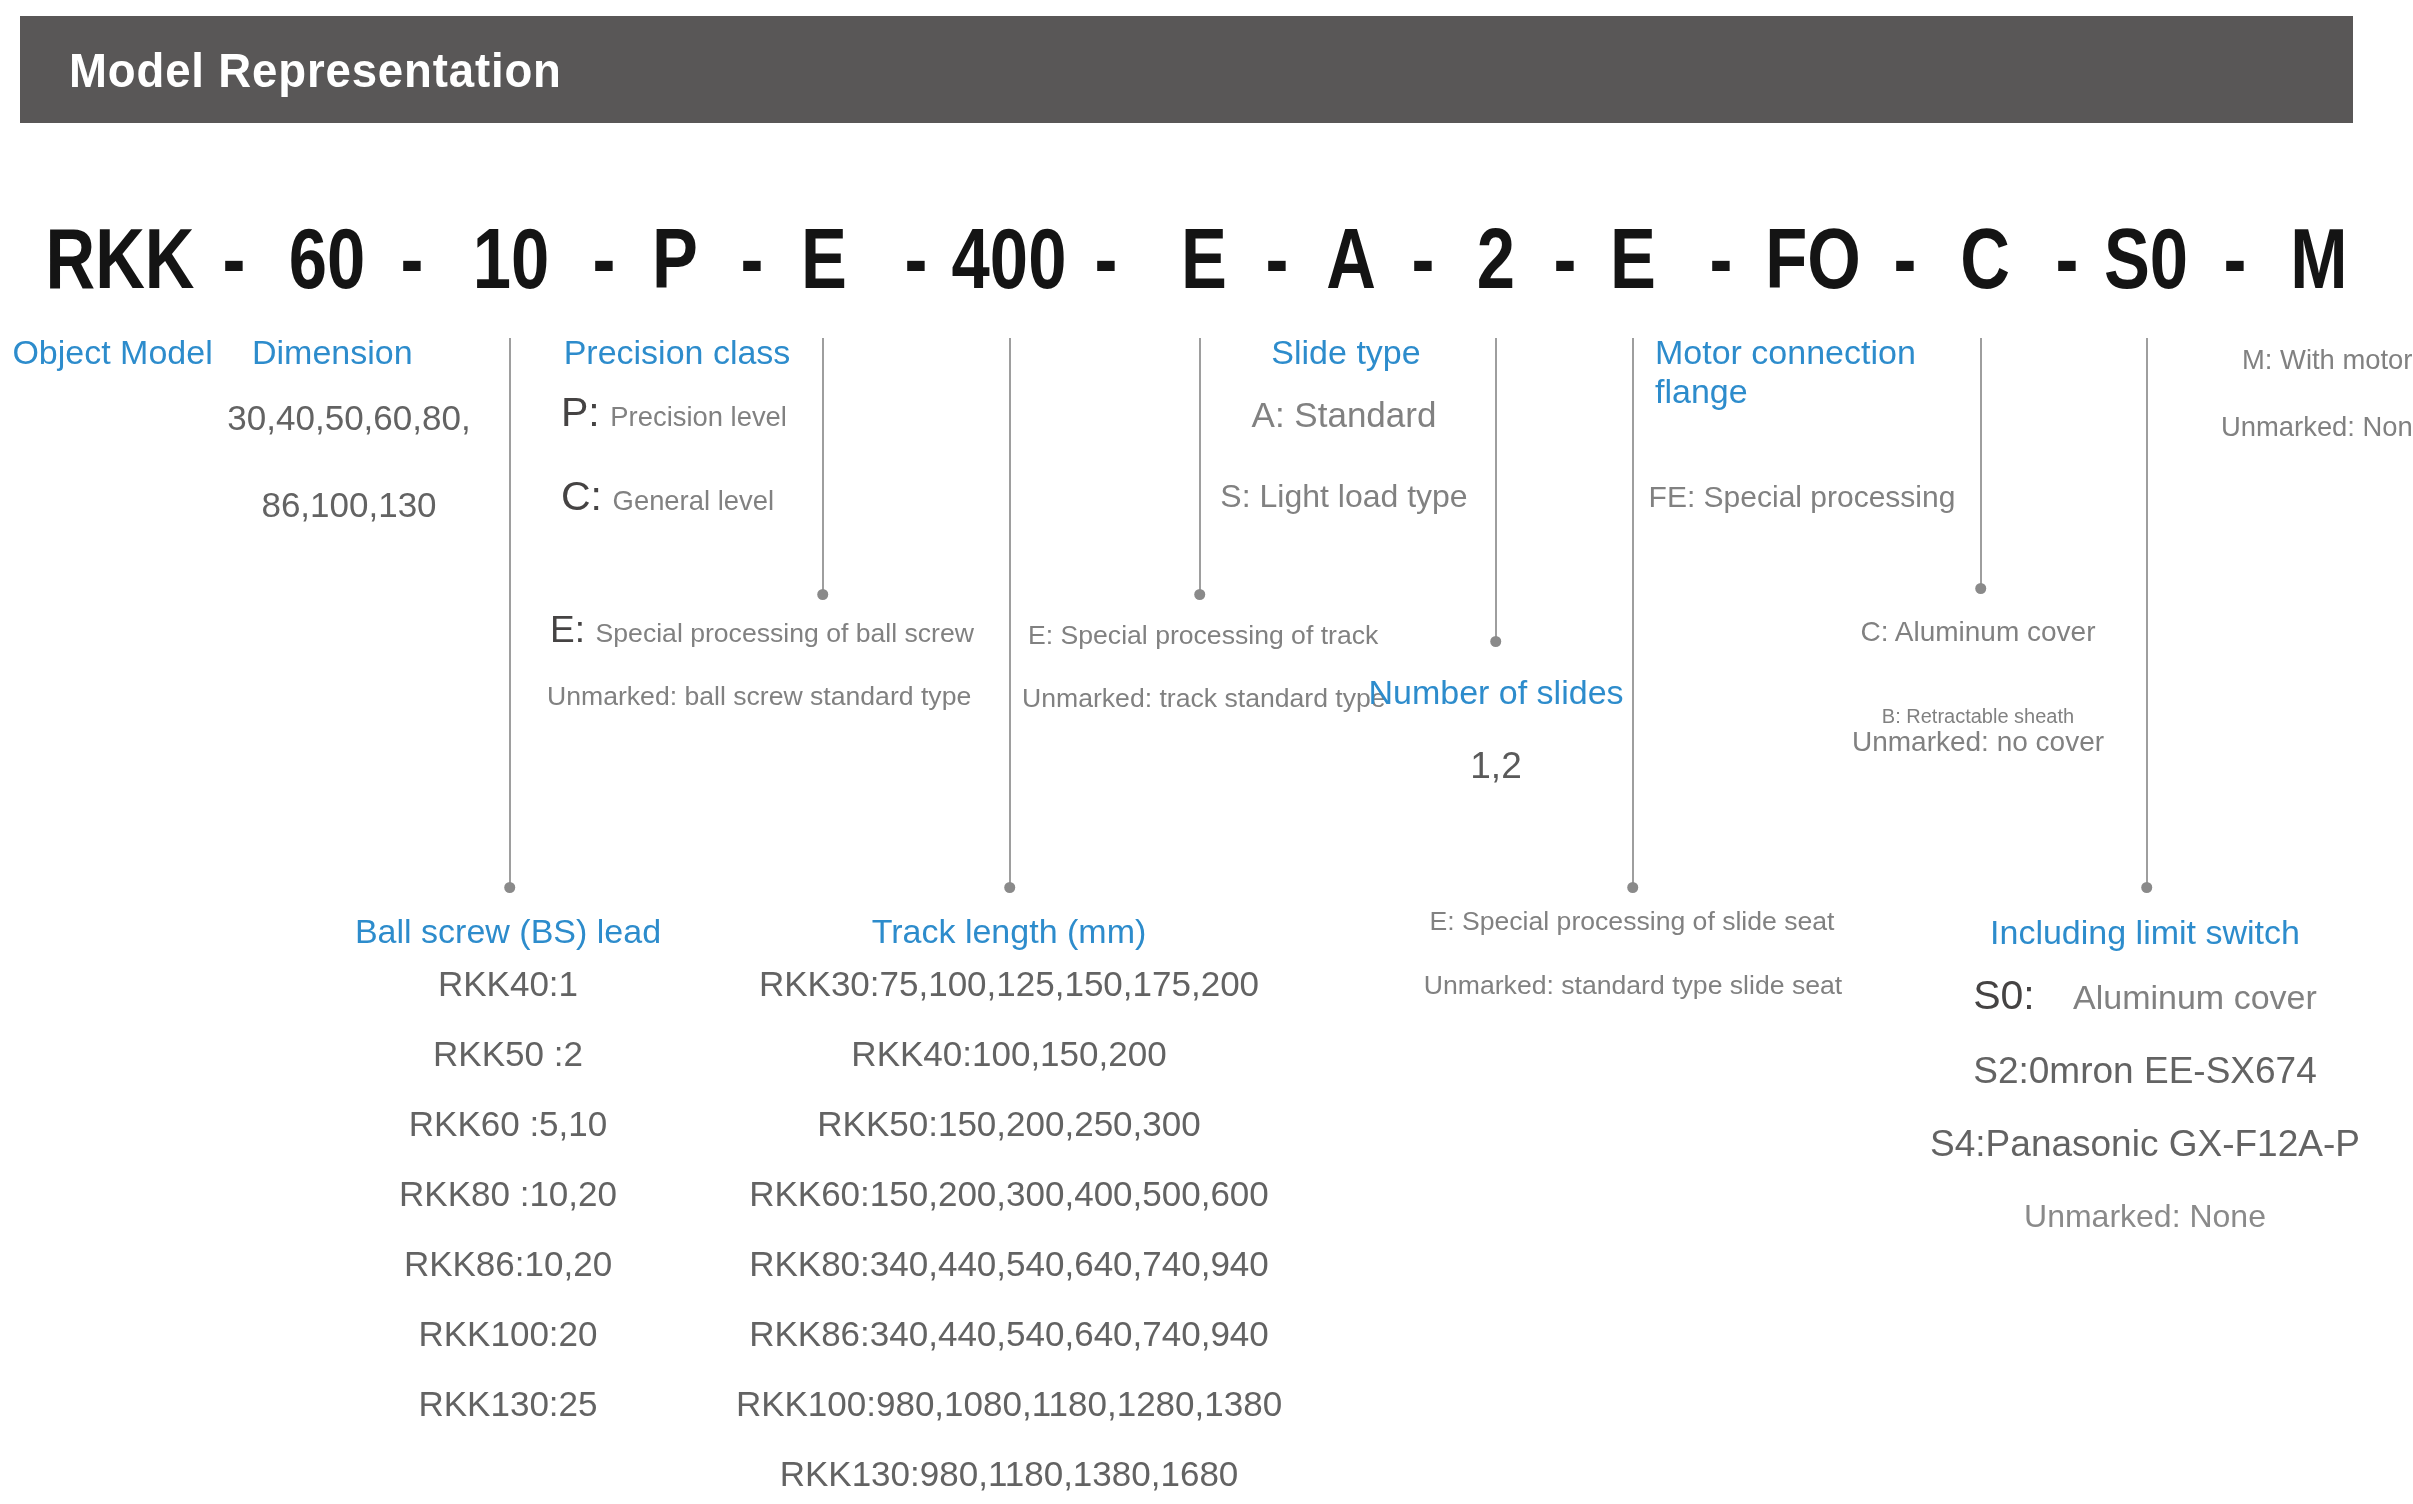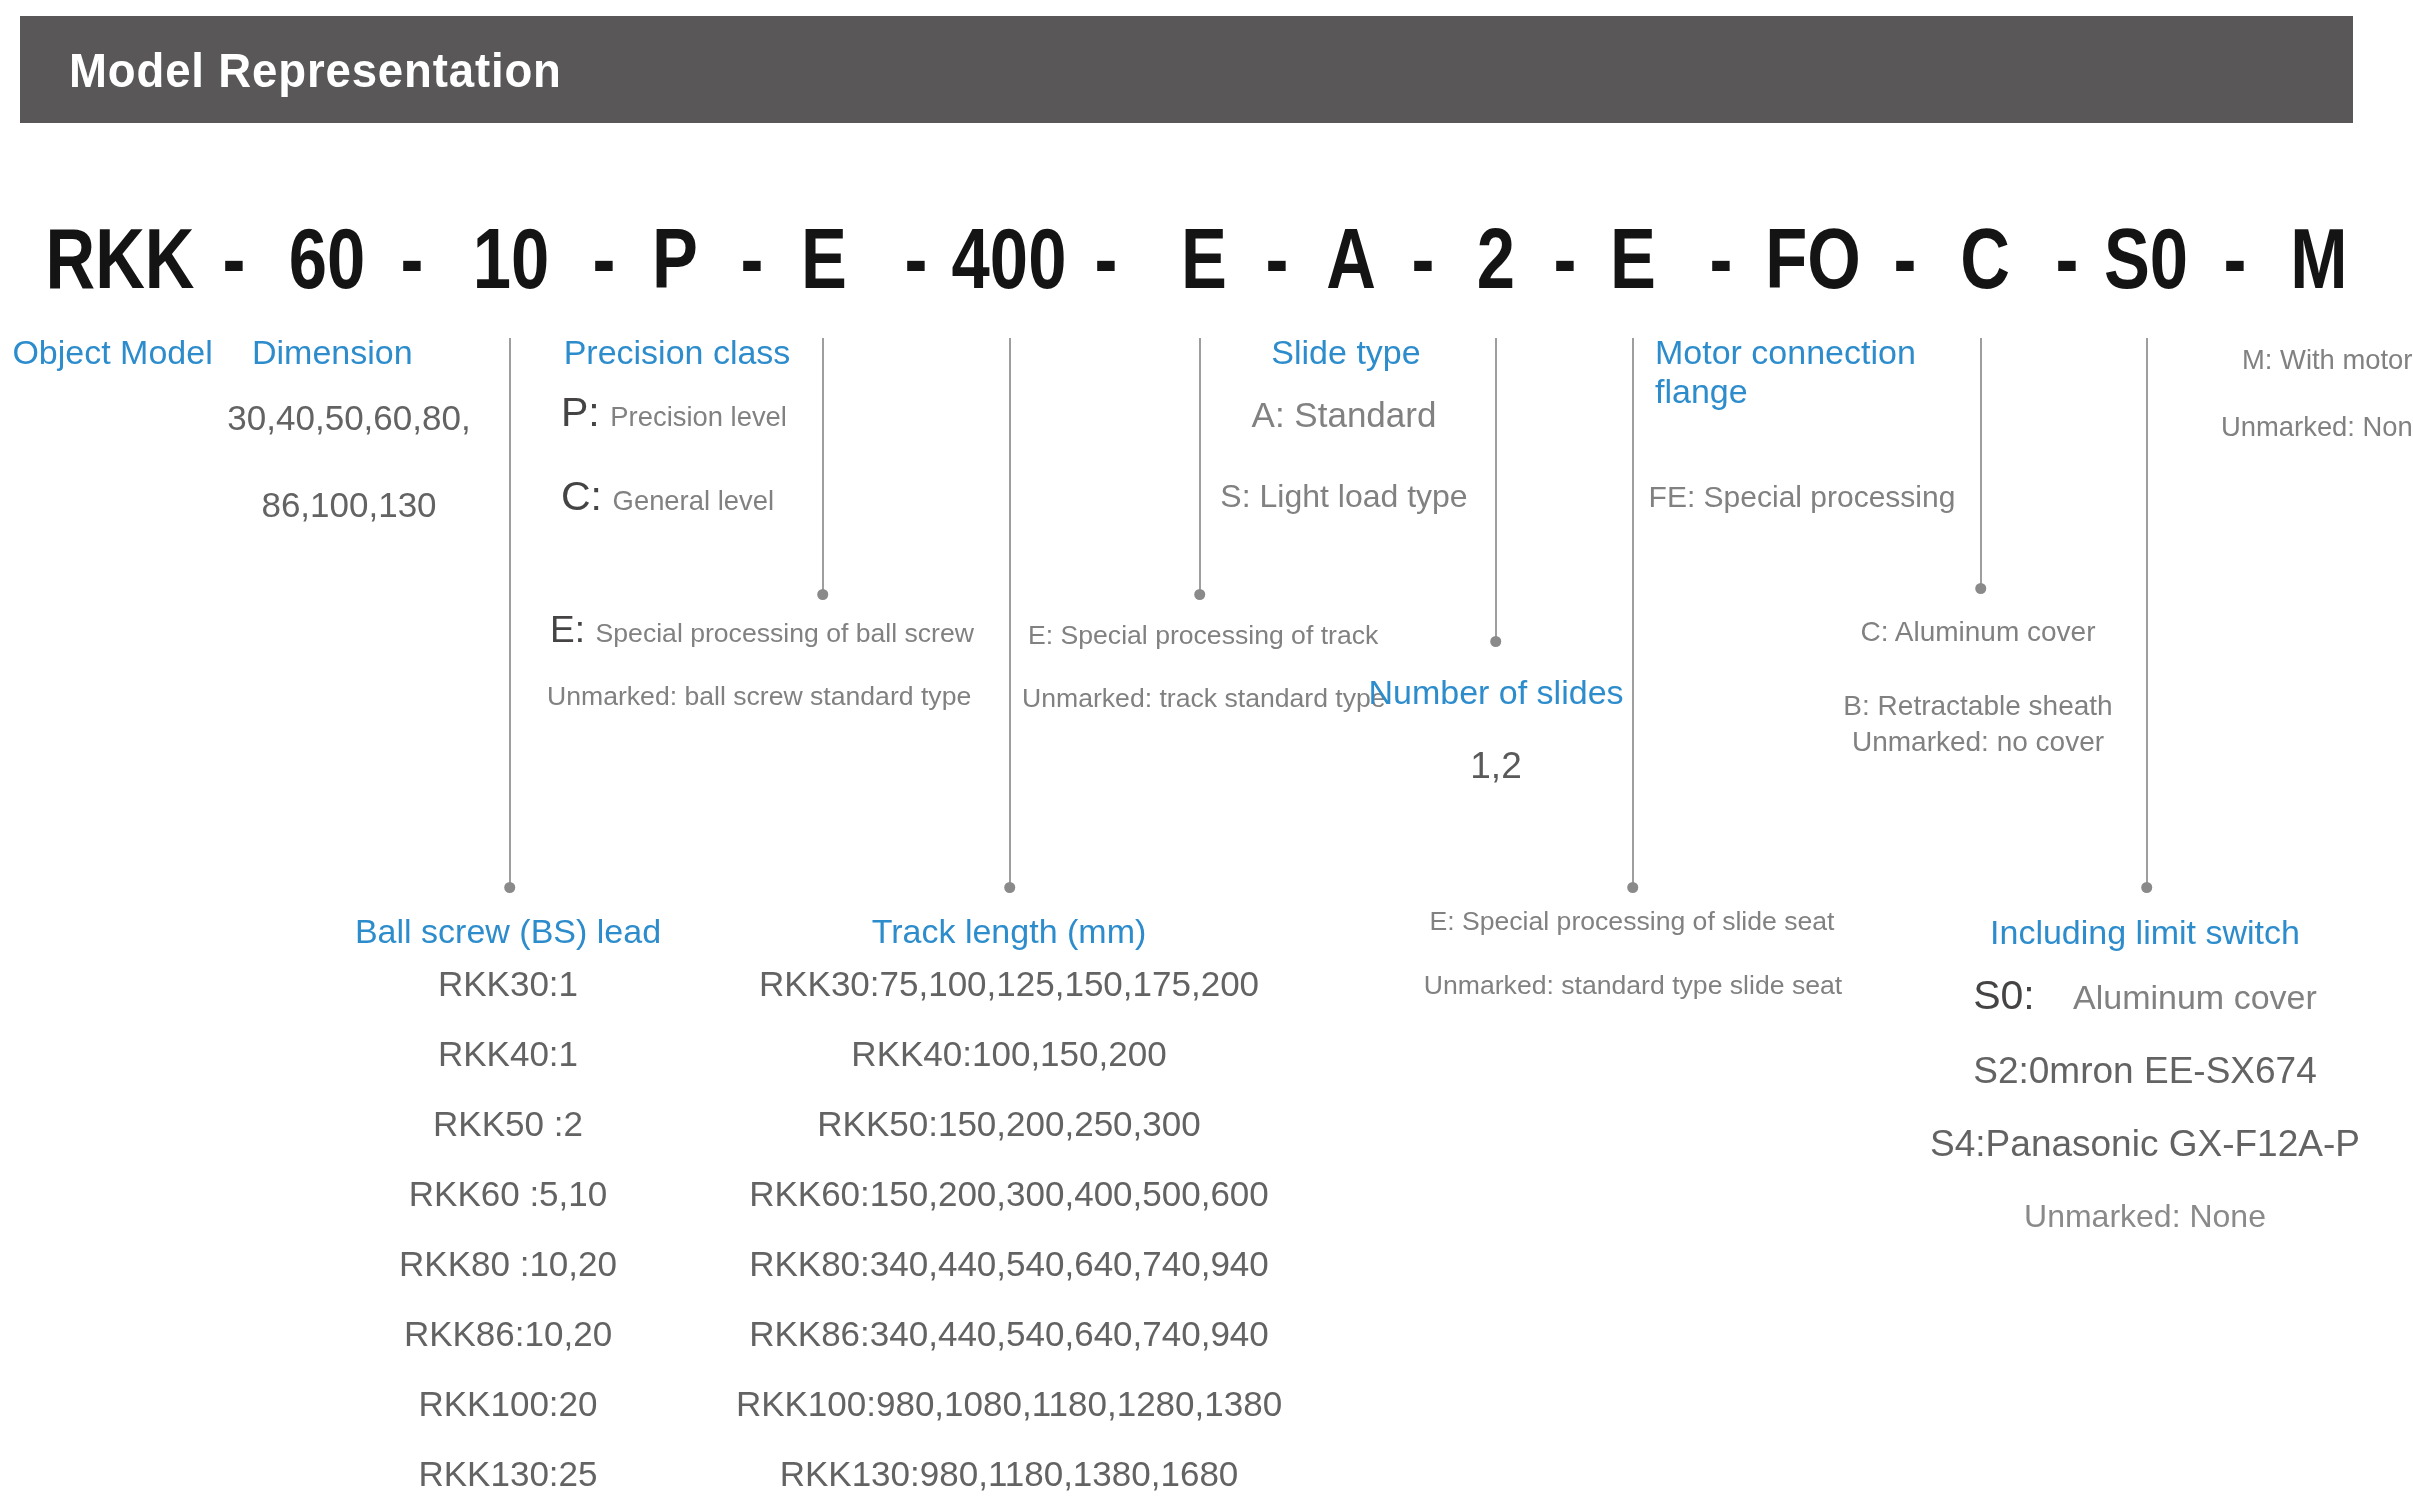--- a/index.html
+++ b/index.html
@@ -124,35 +124,34 @@
 
   <div class="gt c" style="left:1344px;top:395px;font-size:35px">A: Standard</div>
   <div class="gt c" style="left:1344px;top:478px;font-size:32px">S: Light load type</div>
 
   <div class="bh c" style="left:1496px;top:673px">Number of slides</div>
   <div class="gt c" style="left:1496px;top:745px;font-size:37px;color:#5a5a5a">1,2</div>
 
   <div class="gt c" style="left:1802px;top:480px;font-size:30px">FE: Special processing</div>
 
   <div class="gt c" style="left:1978px;top:616px;font-size:28px">C: Aluminum cover</div>
-  <div class="gt c" style="left:1978px;top:690px;font-size:28px">B: Retractable sheath</div>
+  <div class="gt c" style="left:1978px;top:705px;font-size:20px">B: Retractable sheath</div>
   <div class="gt c" style="left:1978px;top:726px;font-size:28px">Unmarked: no cover</div>
 
   <div class="gt" style="left:2242px;top:344px">M: With motor</div>
   <div class="gt" style="left:2221px;top:411px">Unmarked: None</div>
 
   <div class="gt c" style="left:1632px;top:906px;font-size:26.6px">E: Special processing of slide seat</div>
   <div class="gt c" style="left:1633px;top:970px;font-size:26.6px">Unmarked: standard type slide seat</div>
 
   <div class="bh c" style="left:508px;top:912px">Ball screw (BS) lead</div>
   <div class="bh c" style="left:1009px;top:912px">Track length (mm)</div>
   <div class="bh c" style="left:2145px;top:913px">Including limit switch</div>
 
   <div class="col" style="left:508px;top:949px">
-    <div class="row">RKK30:1</div>
     <div class="row">RKK40:1</div>
     <div class="row">RKK50 :2</div>
     <div class="row">RKK60 :5,10</div>
     <div class="row">RKK80 :10,20</div>
     <div class="row">RKK86:10,20</div>
     <div class="row">RKK100:20</div>
     <div class="row">RKK130:25</div>
   </div>
 
   <div class="col" style="left:1009px;top:949px">

